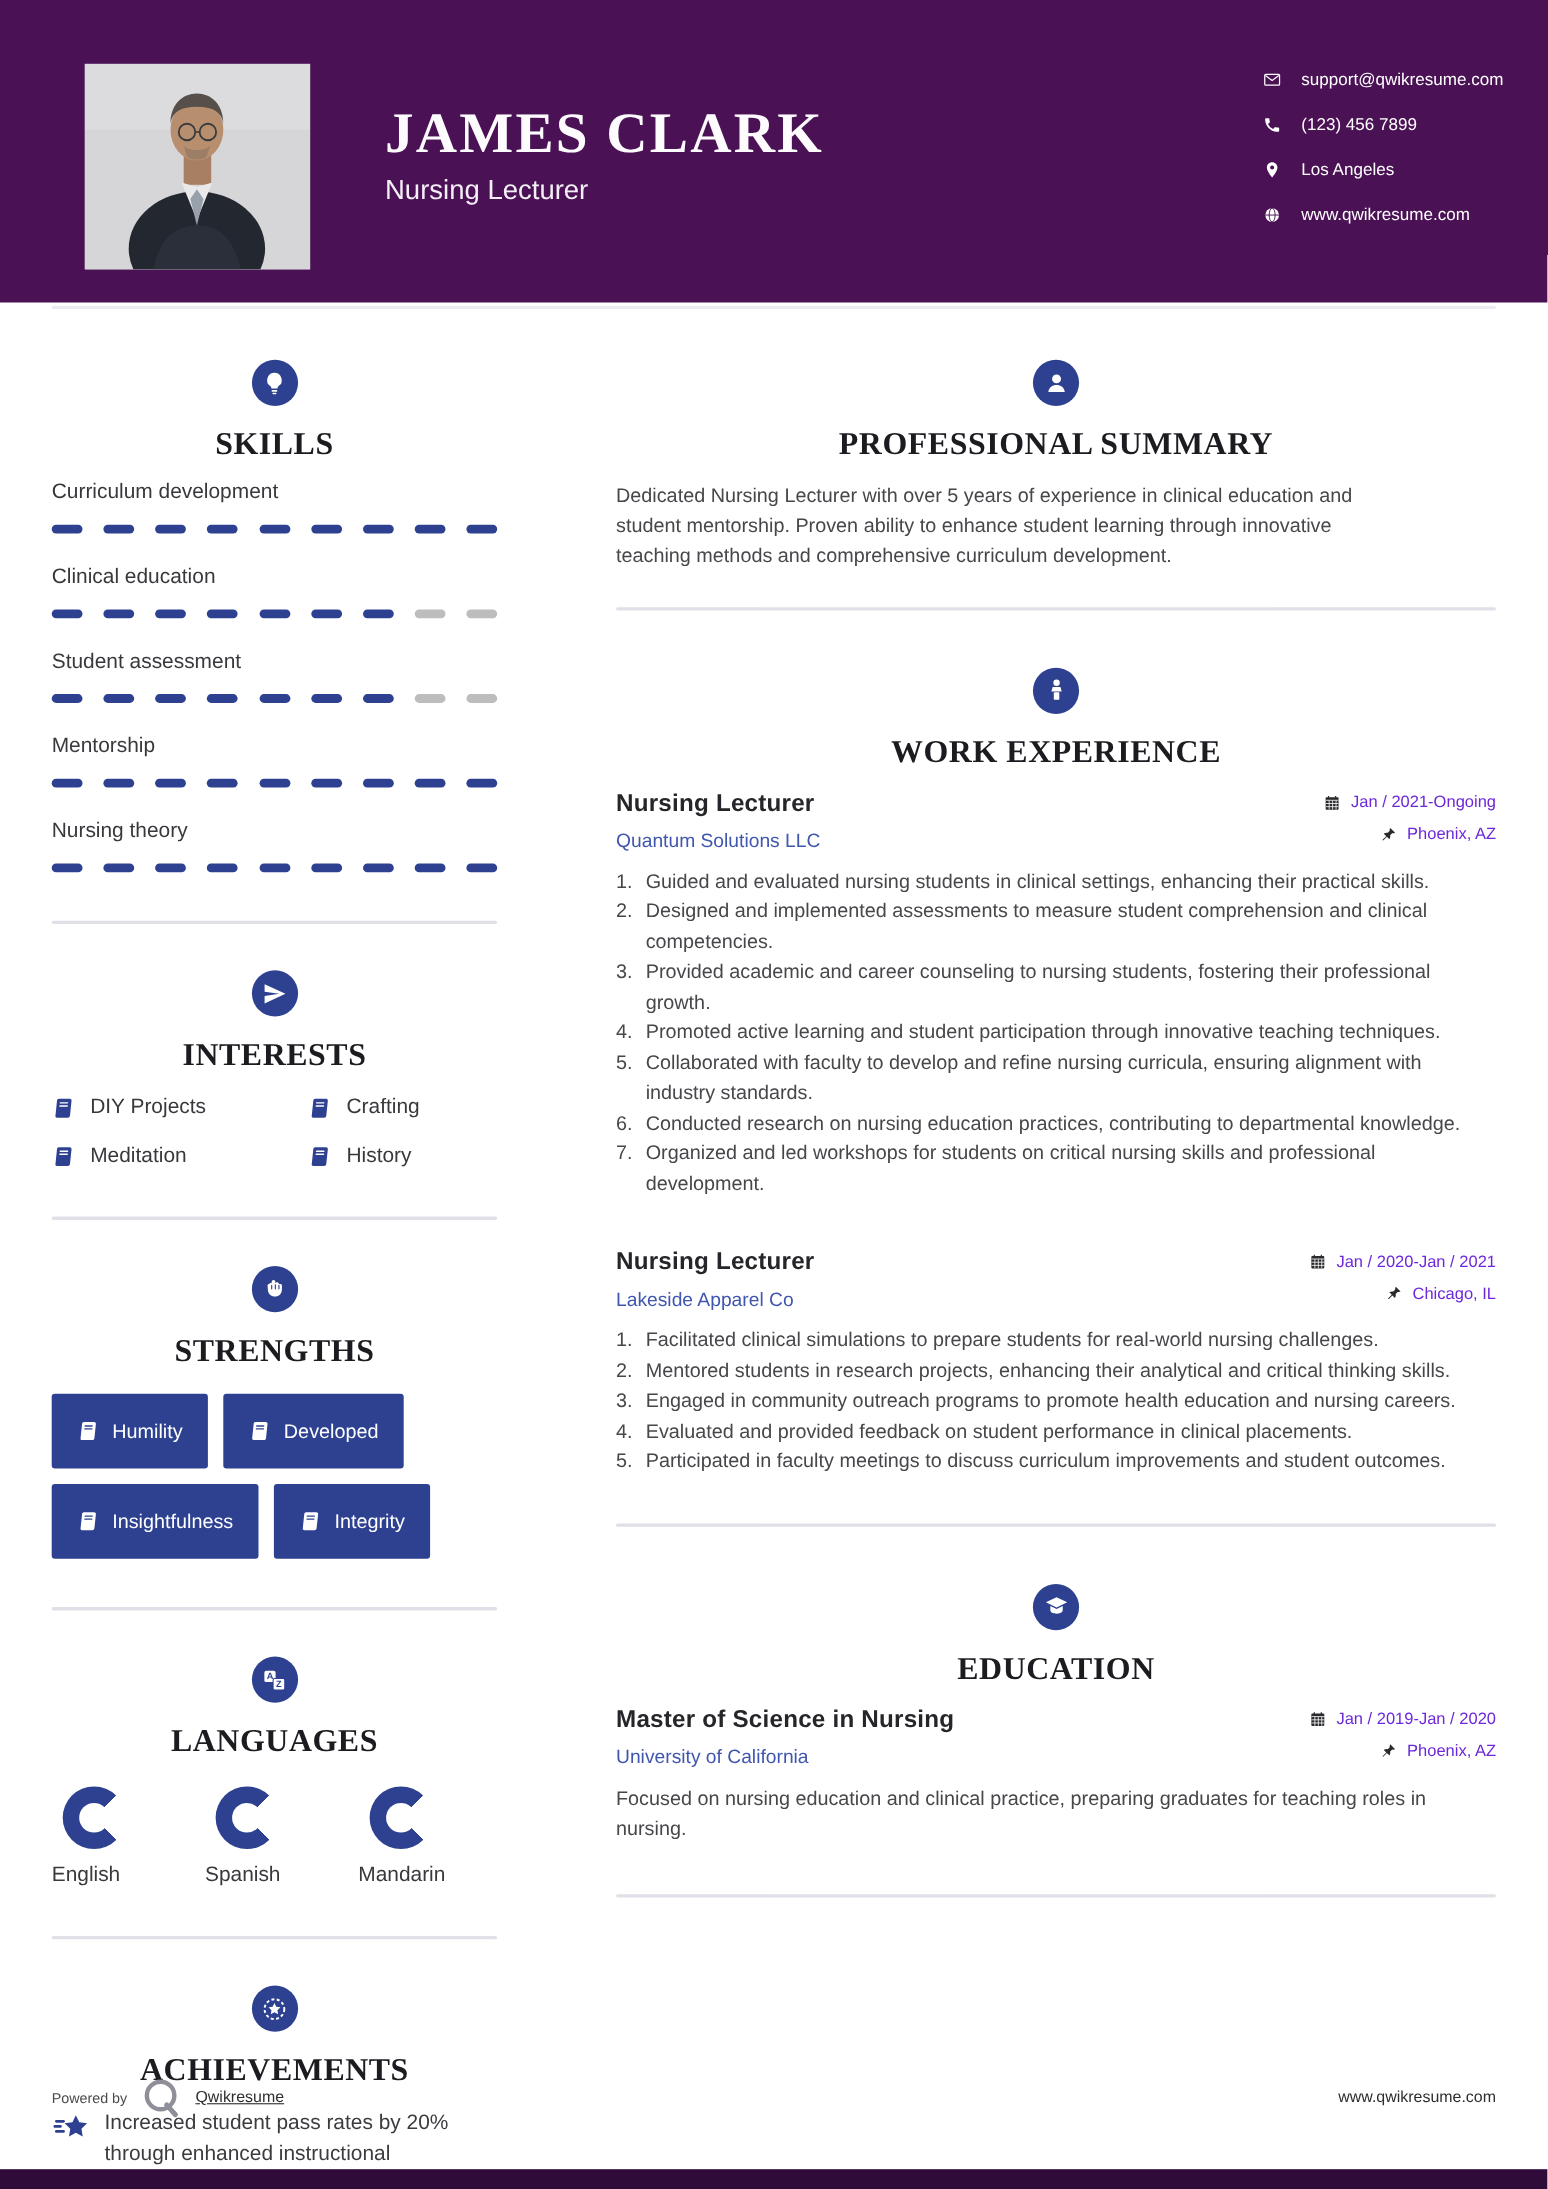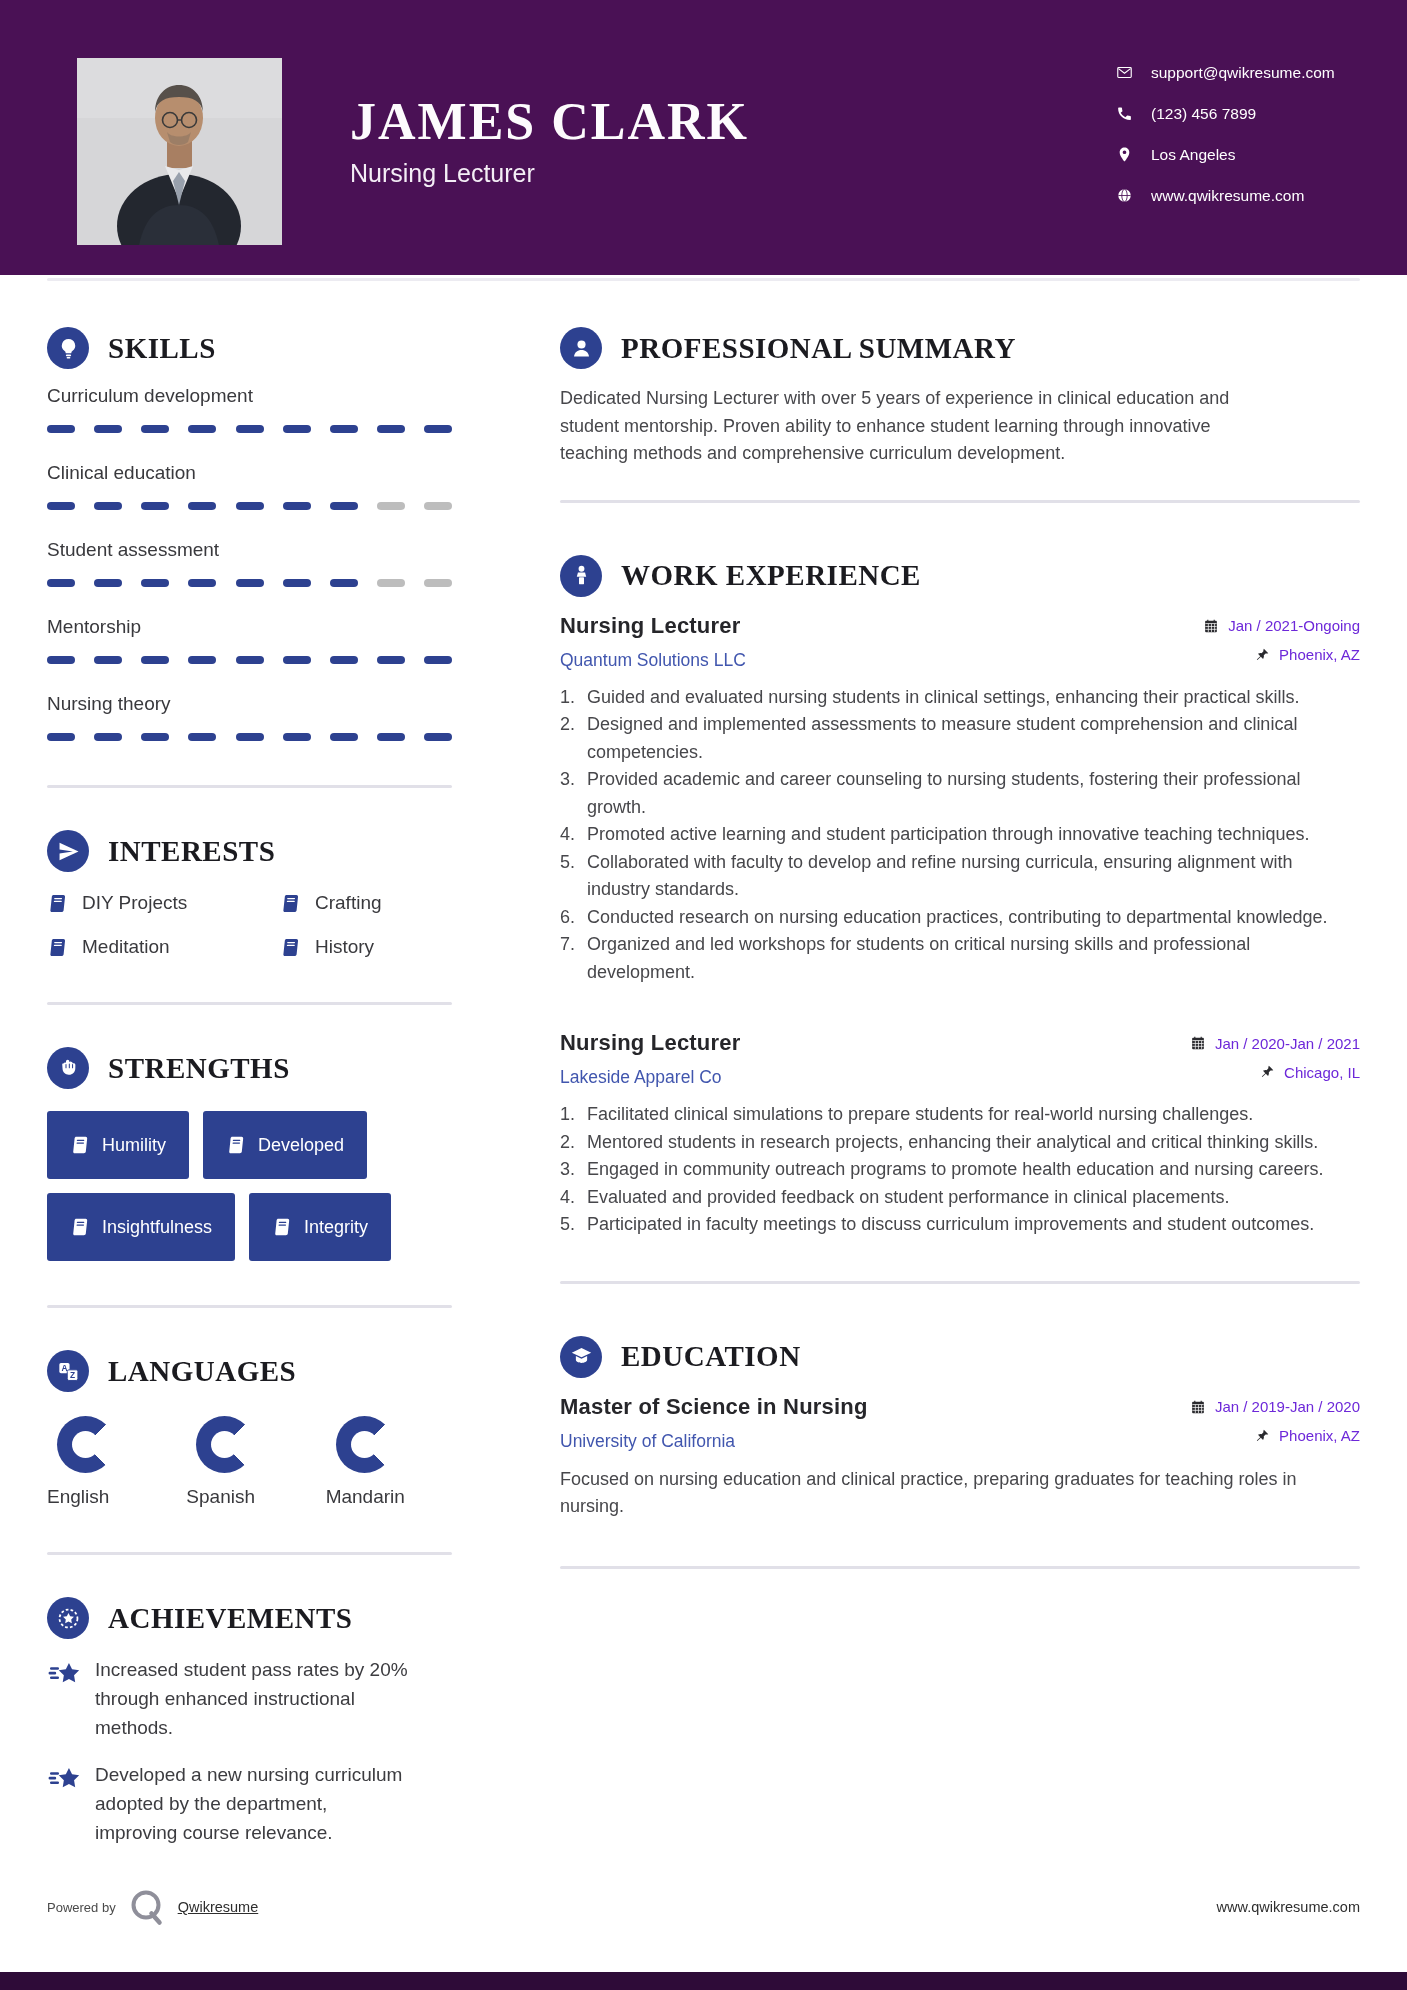--- a/index.html
+++ b/index.html
@@ -15,33 +15,33 @@
   body{font-family:"Liberation Sans", sans-serif;}
   .page{position:relative;width:1407px;height:1990px;background:#fff;overflow:hidden;margin:0 auto;}
 
   
   .hdr{position:relative;width:100%;height:275px;background:var(--purple);}
   .photo{position:absolute;left:77px;top:58px;width:205px;height:187px;overflow:hidden;background:#d7d7d9;}
   .photo svg{display:block;}
   .idblock{position:absolute;left:350px;top:94px;color:#fff;}
   .name{font-family:"Liberation Serif", serif;font-weight:bold;font-size:52px;line-height:56px;letter-spacing:2px;color:#fdfbfd;}
   .role{font-size:25px;line-height:30px;margin-top:8px;font-weight:normal;color:#f4eef6;}
-  .contacts{position:absolute;left:1116px;top:52px;}
+  .contacts{position:absolute;left:1148px;top:52px;}
   .contact-row{display:flex;align-items:center;height:41px;color:#fff;font-size:15.5px;white-space:nowrap;}
   .contact-row .cicon{width:17px;height:17px;margin-right:18px;flex:0 0 17px;display:flex;align-items:center;}
   .contact-row svg{width:17px;height:17px;}
 
   .top-line{height:3px;background:#ecebf1;border-radius:2px;margin:3px 47px 0 47px;}
 
   
   main{display:flex;padding:46px 47px 0 47px;gap:108px;}
   .col-l{width:405px;flex:0 0 405px;}
   .col-r{flex:1;min-width:0;}
 
-  .sec-head{display:flex;align-items:center;gap:19px;margin-bottom:16px;}
+  .sec-head{display:flex;align-items:center;gap:19px;margin-bottom:16px;flex-direction:column;}
   .icon-circle{width:42px;height:42px;border-radius:50%;background:var(--accent);display:flex;align-items:center;justify-content:center;flex:0 0 42px;}
   .icon-circle svg{width:25px;height:25px;}
   h2{font-family:"Liberation Serif", serif;font-weight:bold;font-size:29px;letter-spacing:.5px;color:var(--ink);}
 
   .divider{height:3px;background:var(--divider);border-radius:2px;}
   .divider.dl{margin:44px 0 42px;}
   .divider.dr1{margin:32px 0 52px;}
   .divider.dr2{margin:42px 0 52px;}
   .divider.dr3{margin:46px 0 0;}
 

